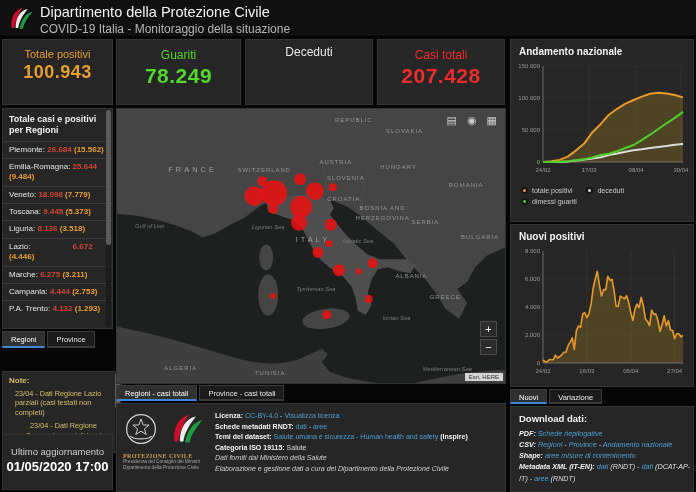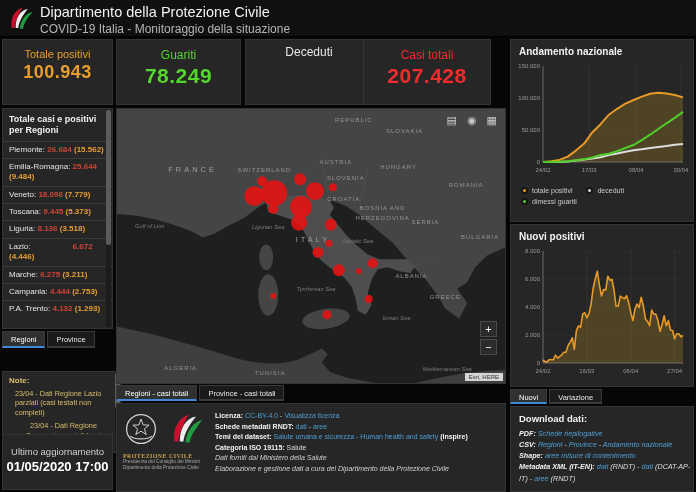--- a/index.html
+++ b/index.html
@@ -17,21 +17,21 @@
   
   .stat { text-align:center; }
   .stat .slabel { font-size:12px; margin-top:8px; }
   .stat .svalue { font-size:21px; font-weight:bold; margin-top:2px; letter-spacing:.5px; }
   .stat .snote { font-size:6.5px; color:#9a9a9a; margin-top:3px; }
   #stat-0 { left:2px; top:39px; width:111px; height:66px; }
   #stat-0 .slabel{ font-size:11px; } #stat-0 .svalue{ font-size:18px; }
   #stat-1 { left:116px; top:39px; width:125px; height:66px; }
   #stat-2 { left:245px; top:39px; width:128px; height:66px; }
   #stat-2 .slabel{ margin-top:5px; }
-  #stat-3 { left:363px; top:39px; width:128px; height:66px; }
+  #stat-3 { left:377px; top:39px; width:128px; height:66px; }
 
   
   #regions-panel { left:2px; top:108px; width:111px; height:221px; }
   #regions-panel h3 { font-size:9px; color:#f0f0f0; padding:5px 6px 4px 6px; line-height:1.25; }
   .rrow { font-size:8px; line-height:1.3; padding:3px 8px 3px 6px; border-top:1px solid #3b3b3b; color:#e4e4e4; }
   .rtotal { font-weight:bold; } .rpos { font-weight:bold; }
   .vscroll { position:absolute; right:1px; top:1px; width:5px; bottom:1px; background:#1c1c1c; }
   .vthumb { position:absolute; left:0; width:5px; background:#5c5c5c; border-radius:2px; }
 
   .tabbar { position:absolute; display:flex; gap:2px; }

